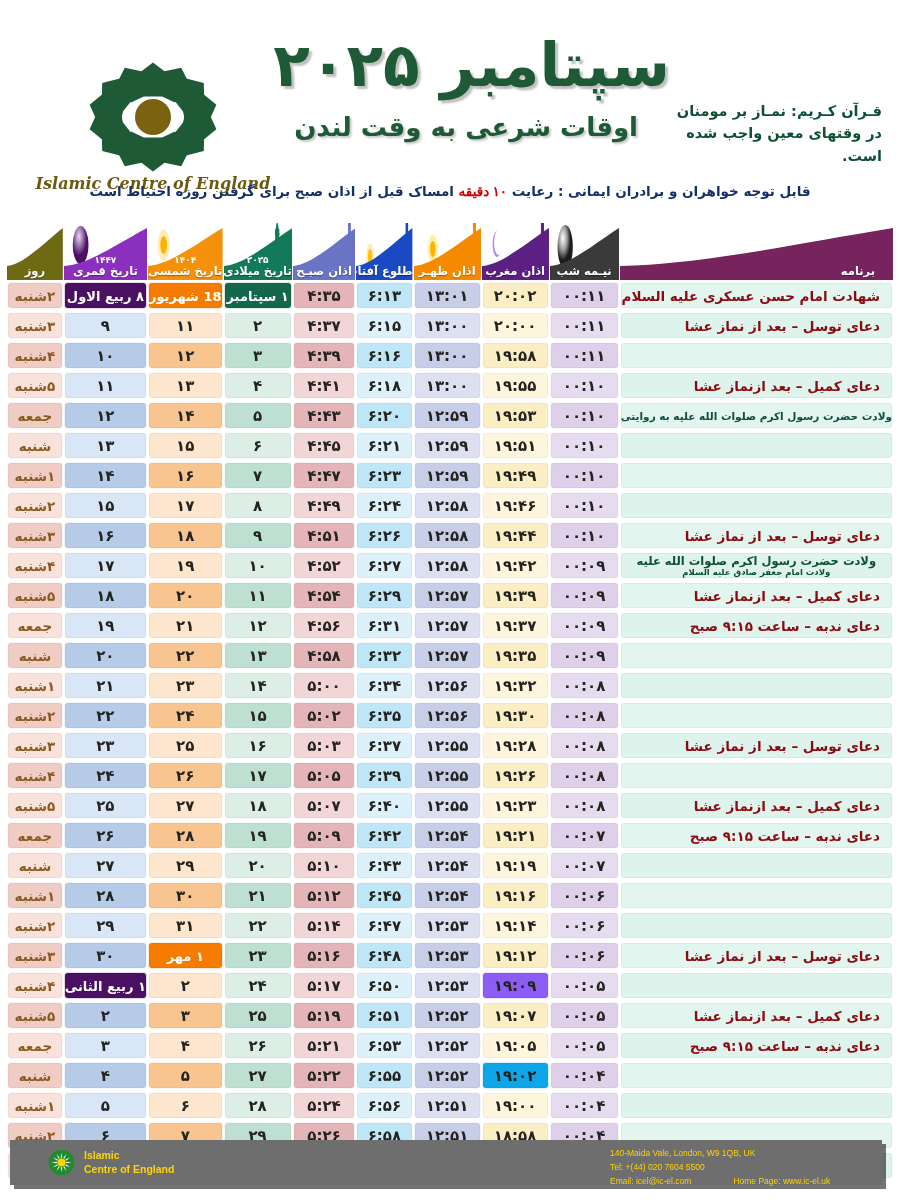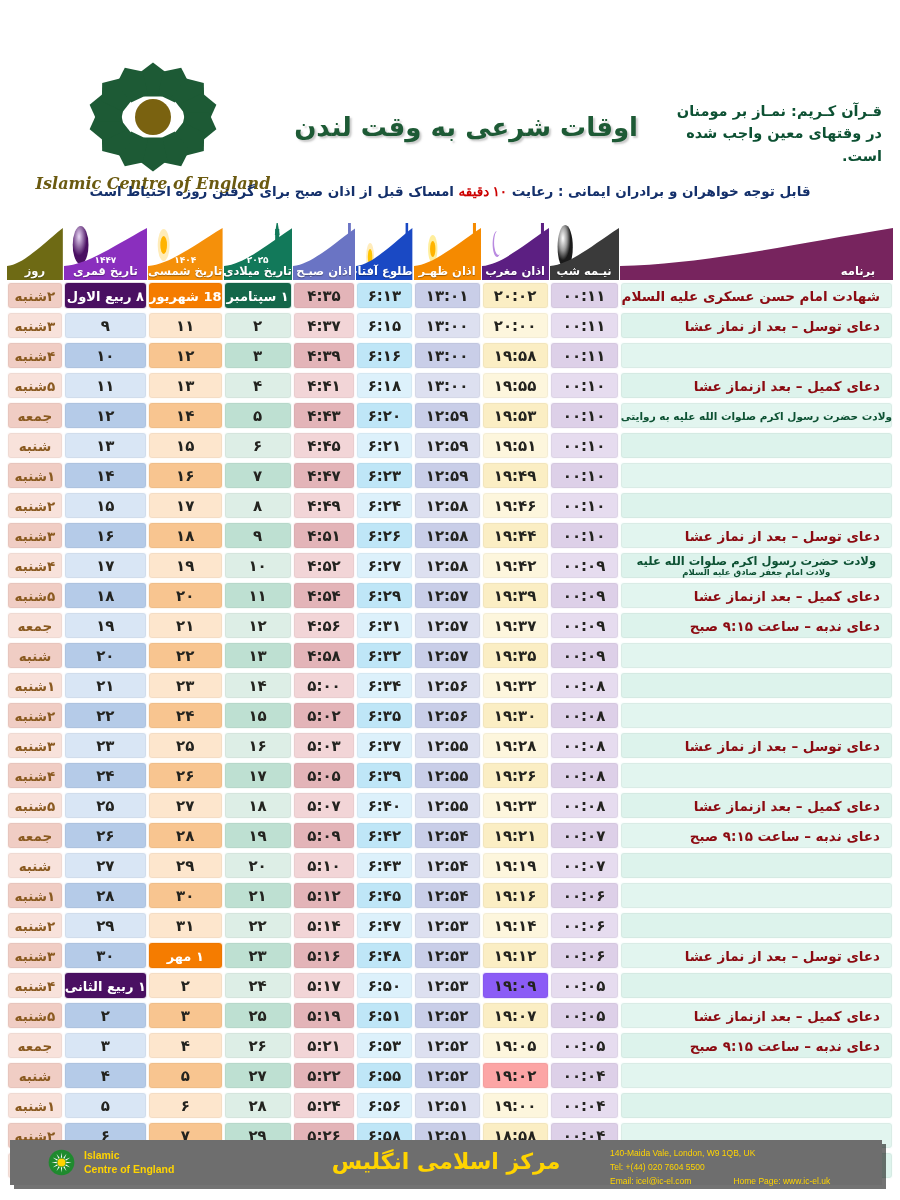--- a/index.html
+++ b/index.html
@@ -158,20 +158,21 @@
               <path d="M 28.203460215272464 44.641387242750504 L 42.65346021527246 55.69138724275051 L 37.553460215272466 78.64138724275051 L 18.853460215272463 78.64138724275051 L 13.753460215272465 55.69138724275051 Z" transform="rotate(282.85714285714283 28.203460215272464 61.641387242750504)"></path>
               <path d="M 37.472088841534564 29.579687496482904 L 51.92208884153456 40.6296874964829 L 46.822088841534566 63.579687496482904 L 28.122088841534563 63.579687496482904 L 23.022088841534565 40.6296874964829 Z" transform="rotate(308.57142857142856 37.472088841534564 46.579687496482904)"></path>
               <path d="M 54.1735805223572 19.15666787282015 L 68.6235805223572 30.20666787282015 L 63.5235805223572 53.15666787282015 L 44.8235805223572 53.15666787282015 L 39.723580522357196 30.20666787282015 Z" transform="rotate(334.2857142857143 54.1735805223572 36.15666787282015)"></path>
             </g>
         </g>
         <circle cx="75" cy="70" r="18" fill="#7a6210"></circle>
       </svg>
       <div class="logo-caption">Islamic Centre of England</div>
     </div>
 
+    <div class="title-main">سپتامبر ۲۰۲۵</div>
     <div class="title-sub">اوقات شرعی به وقت لندن</div>
     <div class="quran-verse">قـرآن کـریم: نمـاز بر مومنان در وقتهای معین واجب شده است.</div>
 
     <div class="notice-bar"><span>قابل توجه خواهران و برادران ایمانی :  رعایت </span><span class="hl">۱۰ دقیقه</span><span> امساک قبل از اذان صبح برای گرفتن روزه احتیاط است</span></div>
   </div>
 
   <div class="cal">
     <table class="grid">
       <colgroup>
         <col class="c-prog">
@@ -1202,21 +1203,21 @@
             </td>
           </tr>
           <tr>
             <td>
               <div class="cell prog" style="background: rgb(226, 245, 239);"></div>
             </td>
             <td>
               <div class="cell" style="background: rgb(221, 208, 232);">۰۰:۰۴</div>
             </td>
             <td>
-              <div class="cell" style="background: #fca5a5;">۱۹:۰۲</div>
+              <div class="cell" style="background: #0ea5e9;">۱۹:۰۲</div>
             </td>
             <td>
               <div class="cell" style="background: rgb(201, 206, 232);">۱۲:۵۲</div>
             </td>
             <td>
               <div class="cell" style="background: rgb(191, 230, 247);">۶:۵۵</div>
             </td>
             <td>
               <div class="cell" style="background: rgb(227, 180, 184);">۵:۲۲</div>
             </td>
@@ -1349,21 +1350,20 @@
           <polygon points="19.023198197490345,13.068488026511538 19.999999999999996,5 20.97680180250965,13.068488026511538"></polygon>
           <polygon points="22.61982081130844,13.508733643068158 27.5,7.009618943233422 24.311691162180022,14.485535445577812"></polygon>
           <polygon points="25.514464554422187,15.688308837819978 32.99038105676658,12.499999999999993 26.49126635693184,17.380179188691557"></polygon>
         </g>
       <circle cx="20" cy="20" r="6" fill="#ffd400"></circle>
     </svg>
     <div class="f-name">
       <div>Islamic</div>
       <div>Centre of England</div>
     </div>
-    <div class="f-arabic">مرکز اسلامی انگلیس</div>
     <div class="f-contact">
       <span>140-Maida Vale, London, W9 1QB, UK</span><br>
       <span>Tel: +(44)  020  7604  5500</span><br>
       <span>Email: icel@ic-el.com</span><span class="gap"></span><span>Home Page: www.ic-el.uk</span>
     </div>
   </div>
 
 </div>
 
 </body></html>

